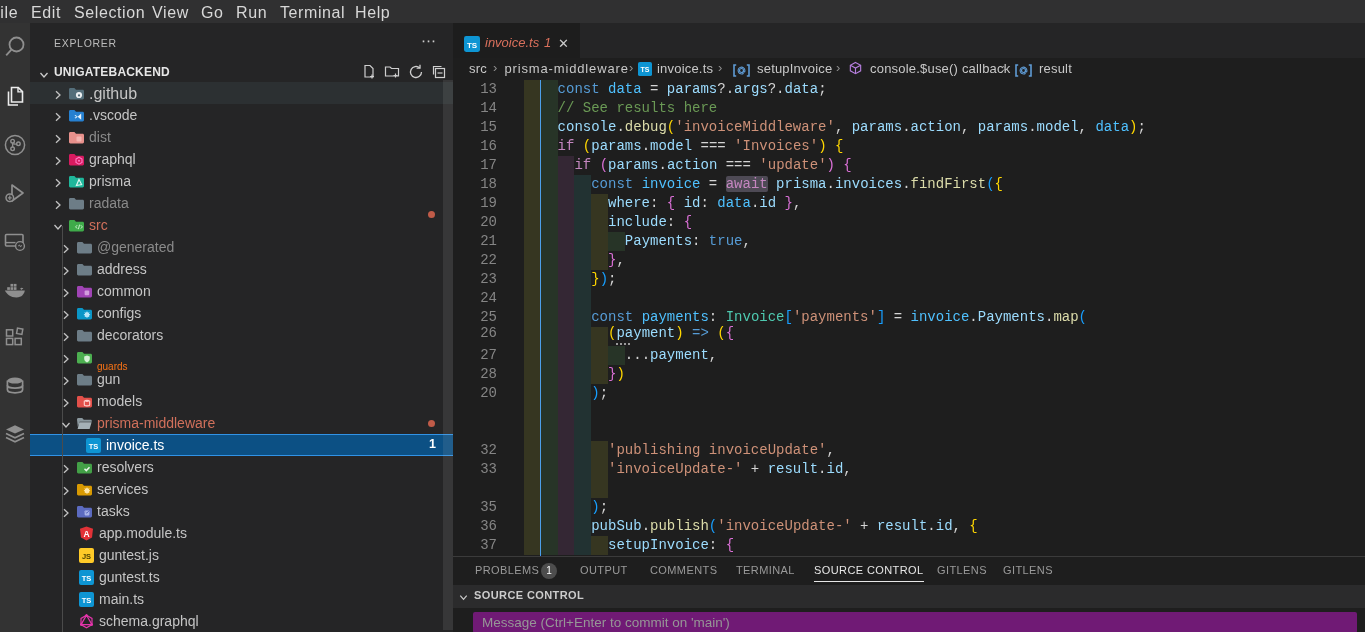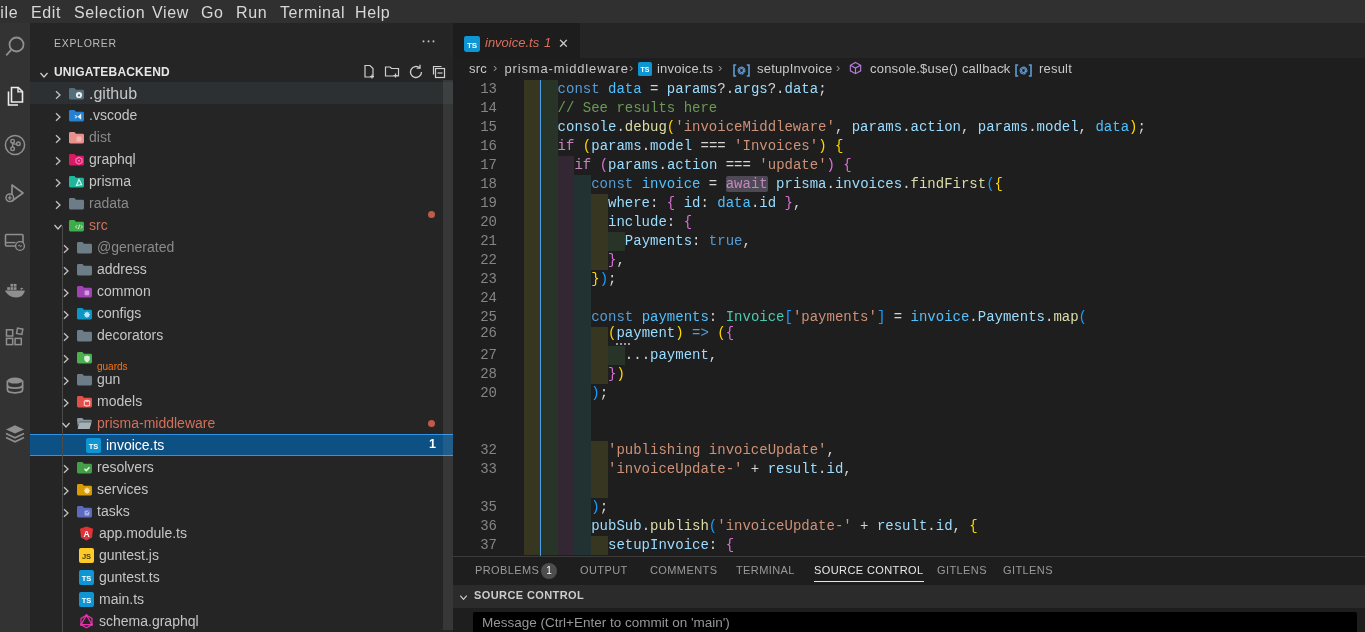--- a/index.html
+++ b/index.html
@@ -543,15 +543,15 @@
   <span class="ptab" style="left:283px">TERMINAL</span>
   <span class="ptab" style="left:361px;color:#e7e7e7;border-bottom:1px solid #e7e7e7;padding-bottom:5px">SOURCE CONTROL</span>
   <span class="ptab" style="left:484px">GITLENS</span>
   <span class="ptab" style="left:550px">GITLENS</span>
   <div style="position:absolute;left:0;top:28px;width:912px;height:23px;background:#2b2b2c">
     <svg style="position:absolute;left:5px;top:7px" width="11" height="11" viewBox="0 0 12 12">
         <path d="M2.5 4l3.5 4 3.5-4" fill="none" stroke="#cccccc" stroke-width="1.3"></path>
       </svg>
     <span style="position:absolute;left:21px;top:4px;color:#cccccc;font-size:11px;font-weight:bold;letter-spacing:.4px">SOURCE CONTROL</span>
   </div>
-  <div style="position:absolute;left:20px;top:55px;width:884px;height:21px;background:#000000;border-radius:2px">
+  <div style="position:absolute;left:20px;top:55px;width:884px;height:21px;background:#701a75;border-radius:2px">
     <span style="position:absolute;left:9px;top:3px;color:#969696;font-size:13.5px">Message (Ctrl+Enter to commit on 'main')</span>
   </div>
 </div>
 </body></html>

